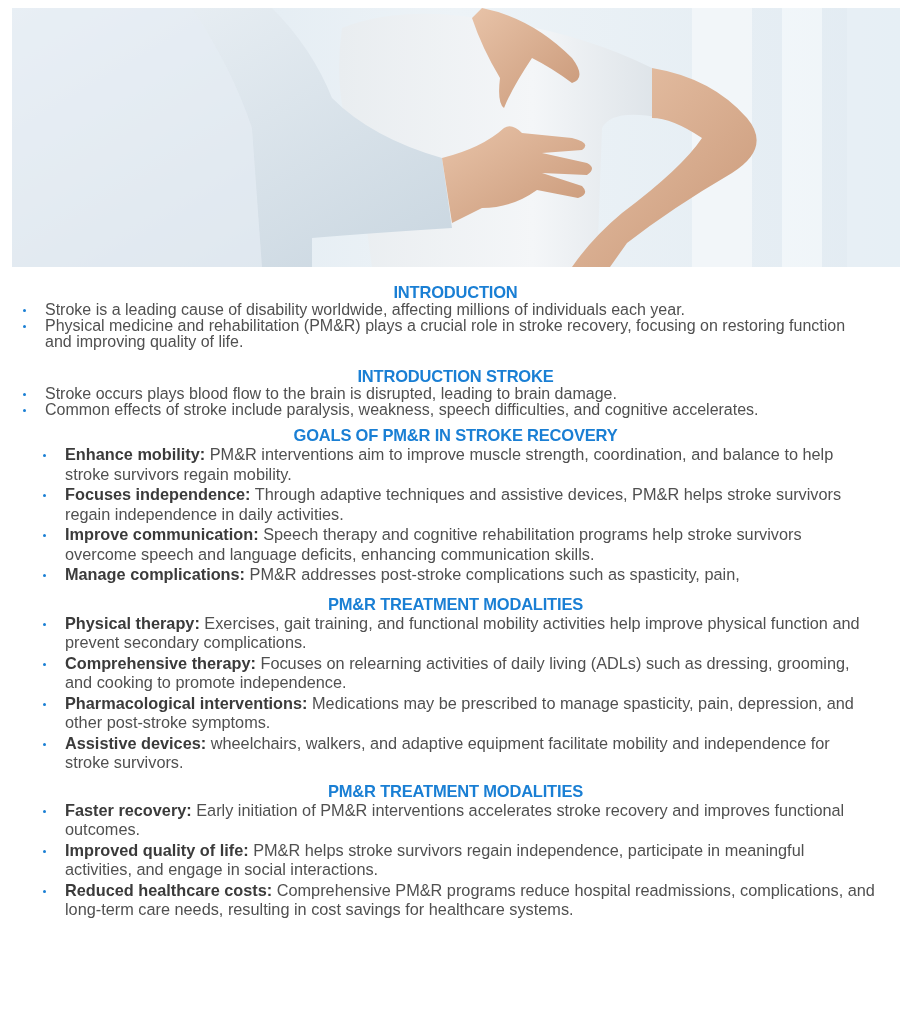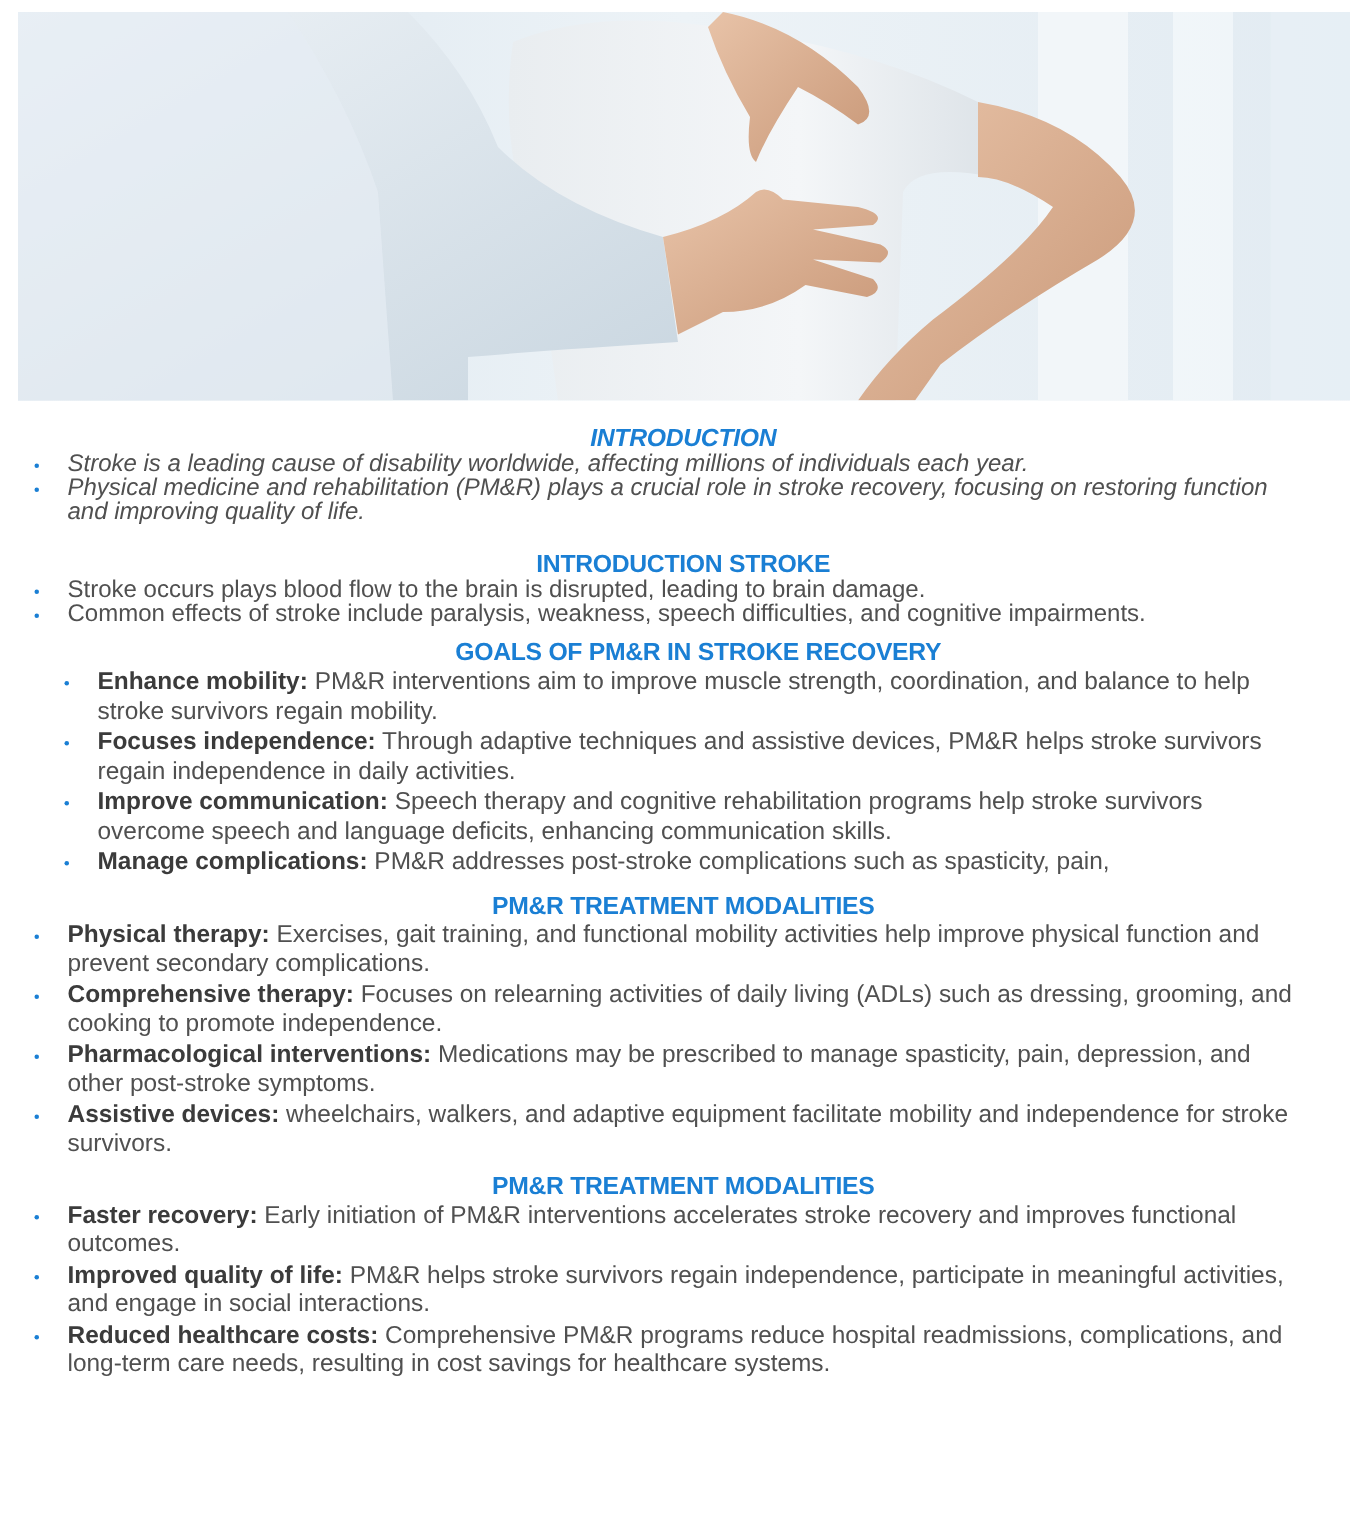--- a/index.html
+++ b/index.html
@@ -61,26 +61,26 @@
       position: absolute;
       left: 23px;
       top: 9px;
       width: 3px;
       height: 3px;
       border-radius: 50%;
       background: #1a7fd4;
     }
     ul.bullets.tight li { line-height: 16px; font-size: 16px; }
     ul.bullets.tight li::before { top: 7px; }
-    ul.bullets.goals li { margin-bottom: 1px; }
+    ul.bullets.goals li { margin-bottom: 1px; margin-left: 20px; }
     .lead { font-weight: bold; color: #3b3b3b; }
 
-    #sec-intro { margin-top: 0; font-style: italic; }
+    #sec-intro { margin-top: 0; }
     #sec-understanding { margin-top: 17px; }
-    #sec-goals { margin-top: 8px; padding-left: 20px; }
+    #sec-goals { margin-top: 8px; }
     #sec-modalities { margin-top: 10px; }
     #sec-benefits { margin-top: 9px; }
   </style>
 </head>
 <body>
 
 <div class="hero">
   <svg viewBox="0 0 888 259" preserveAspectRatio="none">
     <defs>
       <linearGradient id="bg" x1="0" x2="1" y1="0" y2="0">
@@ -128,21 +128,21 @@
     <ul class="bullets tight">
       <li><span>Stroke is a leading cause of disability worldwide, affecting millions of individuals each year.</span></li>
       <li><span>Physical medicine and rehabilitation (PM&amp;R) plays a crucial role in stroke recovery, focusing on restoring function and improving quality of life.</span></li>
     </ul>
   </section>
 
   <section id="sec-understanding">
     <h2 class="section-title">INTRODUCTION STROKE</h2>
     <ul class="bullets tight">
       <li><span>Stroke occurs plays blood flow to the brain is disrupted, leading to brain damage.</span></li>
-      <li><span>Common effects of stroke include paralysis, weakness, speech difficulties, and cognitive impairments.</span></li>
+      <li><span>Common effects of stroke include paralysis, weakness, speech difficulties, and cognitive accelerates.</span></li>
     </ul>
   </section>
 
   <section id="sec-goals">
     <h2 class="section-title">GOALS OF PM&amp;R IN STROKE RECOVERY</h2>
     <ul class="bullets goals">
       <li><span class="lead">Enhance mobility:</span><span> PM&amp;R interventions aim to improve muscle strength, coordination, and balance to help stroke survivors regain mobility.</span></li>
       <li><span class="lead">Focuses independence:</span><span> Through adaptive techniques and assistive devices, PM&amp;R helps stroke survivors regain independence in daily activities.</span></li>
       <li><span class="lead">Improve communication:</span><span> Speech therapy and cognitive rehabilitation programs help stroke survivors overcome speech and language deficits, enhancing communication skills.</span></li>
       <li><span class="lead">Manage complications:</span><span> PM&amp;R addresses post-stroke complications such as spasticity, pain,</span></li>

